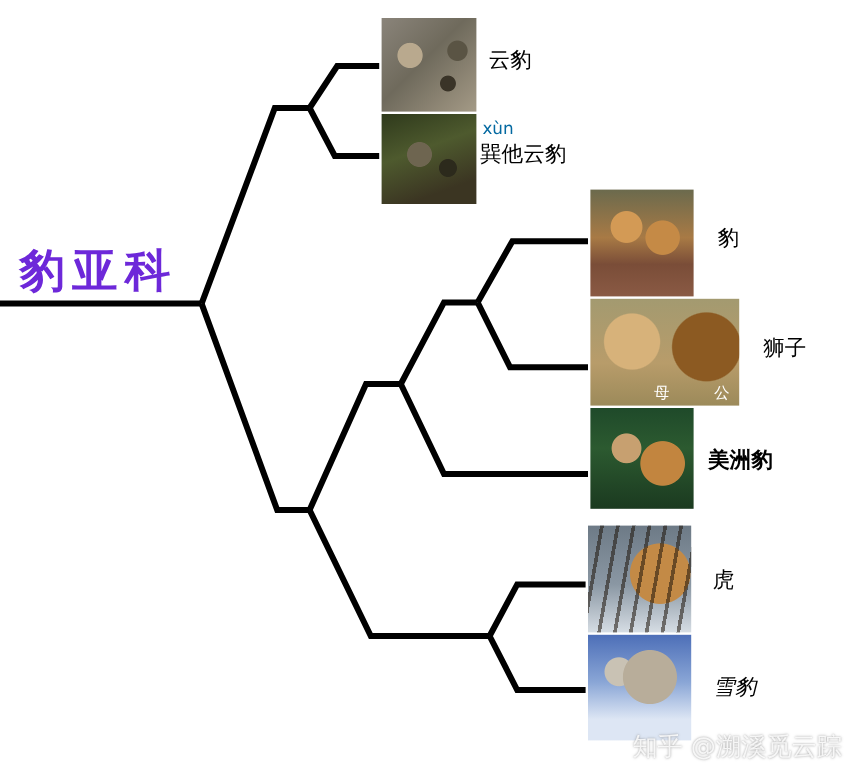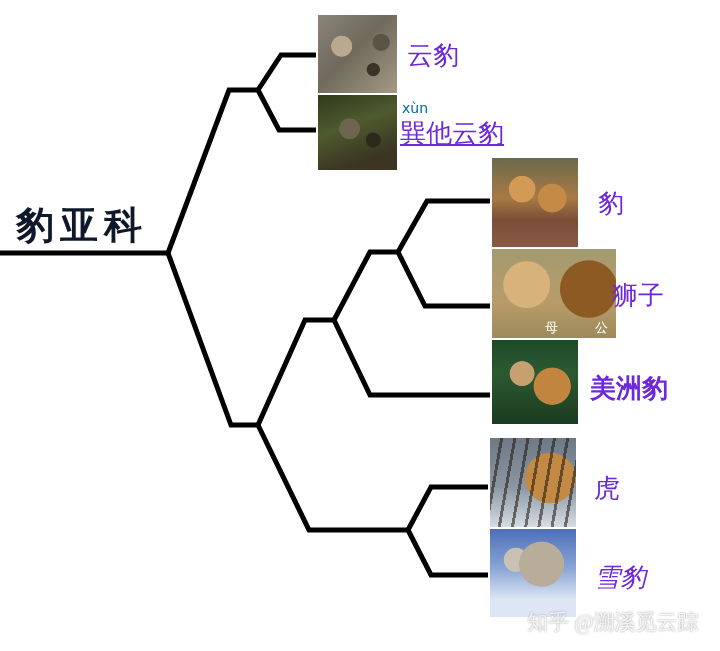--- a/index.html
+++ b/index.html
@@ -1,26 +1,26 @@
 <!DOCTYPE html>
 <html><head>
   <meta charset="utf-8">
   <style>
     html, body { margin: 0; padding: 0; background: #ffffff; }
     body { width: 720px; height: 651px; position: relative; overflow: hidden;
            font-family: "DejaVu Sans", "Liberation Sans", sans-serif; }
     #tree { position: absolute; left: 0; top: 0; width: 720px; height: 651px; }
     .root-label { position: absolute; left: 16px; top: 200px; font-size: 38px; letter-spacing: 6px;
-                  color: #0f172a; font-family: "DejaVu Serif", "Liberation Serif", serif; font-weight: bold; }
+                  color: #6d28d9; font-family: "DejaVu Serif", "Liberation Serif", serif; font-weight: bold; }
     .photo { position: absolute; overflow: hidden; }
-    .leaf-label { position: absolute; font-size: 26px; color: #6d28d9; white-space: nowrap; }
+    .leaf-label { position: absolute; font-size: 18px; color: #000000; white-space: nowrap; }
     .pinyin { position: absolute; font-size: 14px; color: #0369a1; }
     .lion-tag { position: absolute; font-size: 13px; color: #ffffff; }
     .watermark { position: absolute; left: 527px; top: 608px; font-size: 21px; color: rgba(255,255,255,0.85);
-                 text-shadow: 0 0 2px rgba(120,120,120,0.8); white-space: nowrap; font-family: Liberation Serif, serif; }
+                 text-shadow: 0 0 2px rgba(120,120,120,0.8); white-space: nowrap; }
 
     
     .ph-clouded { background:
         radial-gradient(circle at 30% 40%, #b9a98e 0 14%, transparent 15%),
         radial-gradient(circle at 70% 70%, #3a3428 0 8%, transparent 9%),
         radial-gradient(circle at 80% 35%, #5a5444 0 10%, transparent 11%),
         linear-gradient(135deg, #8a847a, #6f6a5c 45%, #a49a86); }
     .ph-sunda { background:
         radial-gradient(circle at 40% 45%, #6e6550 0 16%, transparent 17%),
         radial-gradient(circle at 70% 60%, #2c2a1c 0 10%, transparent 11%),
@@ -74,30 +74,30 @@
   </g>
 </svg>
 
 <div class="root-label">豹亚科</div>
 
 <div class="photo ph-clouded" style="left:318px;top:15px;width:79px;height:78px;"></div>
 <div class="leaf-label" style="left:407px;top:38px;">云豹</div>
 
 <div class="photo ph-sunda" style="left:318px;top:95px;width:79px;height:75px;"></div>
 <div class="pinyin" style="left:402px;top:100px;">xùn</div>
-<div class="leaf-label" style="left:400px;top:116px;text-decoration:underline;">巽他云豹</div>
+<div class="leaf-label" style="left:400px;top:116px;">巽他云豹</div>
 
 <div class="photo ph-leopard" style="left:492px;top:158px;width:86px;height:89px;"></div>
 <div class="leaf-label" style="left:598px;top:186px;">豹</div>
 
 <div class="photo ph-lion" style="left:492px;top:249px;width:124px;height:89px;">
   <span class="lion-tag" style="left:53px;top:70px;">母</span>
   <span class="lion-tag" style="left:103px;top:70px;">公</span>
 </div>
-<div class="leaf-label" style="left:612px;top:278px;">狮子</div>
+<div class="leaf-label" style="left:636px;top:278px;">狮子</div>
 
 <div class="photo ph-jaguar" style="left:492px;top:340px;width:86px;height:84px;"></div>
 <div class="leaf-label" style="left:590px;top:371px;font-weight:bold;">美洲豹</div>
 
 <div class="photo ph-tiger" style="left:490px;top:438px;width:86px;height:89px;"></div>
 <div class="leaf-label" style="left:594px;top:471px;">虎</div>
 
 <div class="photo ph-snow" style="left:490px;top:529px;width:86px;height:88px;"></div>
 <div class="leaf-label" style="left:594px;top:560px;font-style:italic;">雪豹</div>
 

